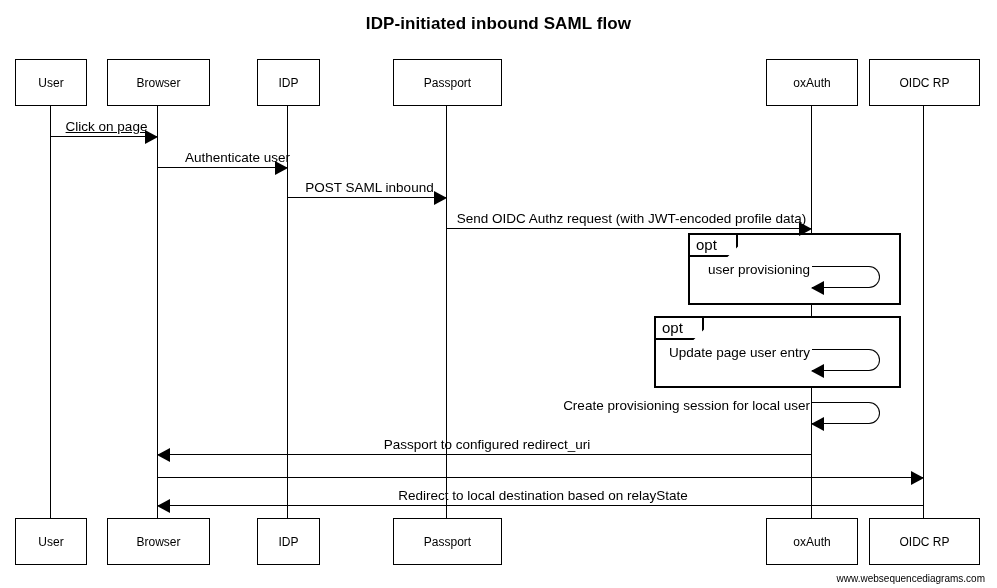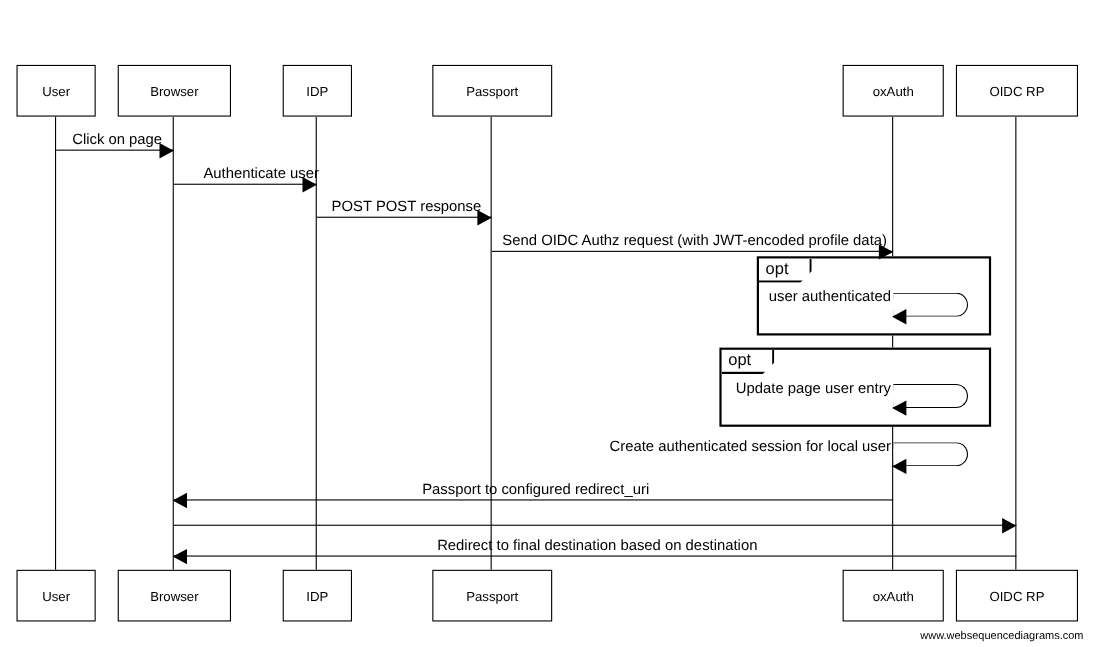--- a/index.html
+++ b/index.html
@@ -44,20 +44,21 @@
            font-size:15px;font-weight:normal;line-height:1;
            display:flex;align-items:center;padding-left:6px;z-index:5;
            clip-path:polygon(0 0,100% 0,100% 52%,78% 100%,0 100%);}
   .fragtag span{position:relative;top:-1px;}
 </style>
 </head>
 <body>
 
 <div id="stage">
 
+  <div class="title">IDP-initiated inbound SAML flow</div>
 
   <div id="lifelines">
       <div class="lifeline" style="left: 50.3px; top: 106px; height: 412px;"></div>
       <div class="lifeline" style="left: 157.3px; top: 106px; height: 412px;"></div>
       <div class="lifeline" style="left: 287.3px; top: 106px; height: 412px;"></div>
       <div class="lifeline" style="left: 446.3px; top: 106px; height: 412px;"></div>
       <div class="lifeline" style="left: 811.3px; top: 106px; height: 412px;"></div>
       <div class="lifeline" style="left: 923.3px; top: 106px; height: 412px;"></div>
     </div>
 
@@ -107,43 +108,43 @@
       </div>
       <div class="frag" style="left: 654px; top: 316px; width: 247px; height: 72px;"></div>
       <div class="fragtag" style="left: 656px; top: 318px; width: 48px; height: 22px;">
         <span>opt</span>
       </div>
     </div>
 
   <div id="msgs">
       <div class="msg" style="left: 51px; top: 136px; width: 107px;"></div>
       <div class="arrowR" style="left: 145px; top: 129.5px;"></div>
-      <div class="mlabel" style="left: 51px; width: 107px; text-align: center; background: transparent; top: 120px;">Click on page</div>
+      <div class="mlabel" style="left: 51px; width: 107px; text-align: center; background: transparent; top: 120px; text-decoration: underline;">Click on page</div>
       <div class="msg" style="left: 158px; top: 167px; width: 130px;"></div>
       <div class="arrowR" style="left: 275px; top: 160.5px;"></div>
       <div class="mlabel" style="left: 158px; width: 130px; text-align: right; background: transparent; top: 151px;">Authenticate user</div>
       <div class="msg" style="left: 288px; top: 197px; width: 159px;"></div>
       <div class="arrowR" style="left: 434px; top: 190.5px;"></div>
-      <div class="mlabel" style="left: 288px; width: 159px; text-align: center; background: transparent; top: 181px;">POST POST response</div>
+      <div class="mlabel" style="left: 288px; width: 159px; text-align: center; background: transparent; top: 181px;">POST SAML inbound</div>
       <div class="msg" style="left: 447px; top: 228px; width: 365px;"></div>
       <div class="arrowR" style="left: 799px; top: 221.5px;"></div>
       <div class="mlabel" style="left: 447px; width: 365px; text-align: center; background: transparent; top: 212px;">Send OIDC Authz request (with JWT-encoded profile data)</div>
       <div class="selfloop" style="left: 812px; top: 266px; width: 68px; height: 22px;"></div>
       <div class="arrowL" style="left: 811px; top: 281px;"></div>
-      <div class="mlabel" style="left: 0px; top: 263px; width: 808px; text-align: right; background: transparent;">user authenticated</div>
+      <div class="mlabel" style="left: 0px; top: 263px; width: 808px; text-align: right; background: transparent;">user provisioning</div>
       <div class="selfloop" style="left: 812px; top: 349px; width: 68px; height: 22px;"></div>
       <div class="arrowL" style="left: 811px; top: 364px;"></div>
       <div class="mlabel" style="left: 0px; top: 346px; width: 808px; text-align: right; background: transparent;">Update page user entry</div>
       <div class="selfloop" style="left: 812px; top: 402px; width: 68px; height: 22px;"></div>
       <div class="arrowL" style="left: 811px; top: 417px;"></div>
-      <div class="mlabel" style="left: 0px; top: 399px; width: 808px; text-align: right; background: transparent;">Create authenticated session for local user</div>
+      <div class="mlabel" style="left: 0px; top: 399px; width: 808px; text-align: right; background: transparent;">Create provisioning session for local user</div>
       <div class="msg" style="left: 158px; top: 454px; width: 654px;"></div>
       <div class="arrowL" style="left: 157px; top: 447.5px;"></div>
       <div class="mlabel" style="left: 158px; width: 654px; text-align: center; background: transparent; top: 438px;">Passport to configured redirect_uri</div>
       <div class="msg" style="left: 158px; top: 477px; width: 766px;"></div>
       <div class="arrowR" style="left: 911px; top: 470.5px;"></div>
       <div class="msg" style="left: 158px; top: 505px; width: 766px;"></div>
       <div class="arrowL" style="left: 157px; top: 498.5px;"></div>
-      <div class="mlabel" style="left: 158px; width: 766px; text-align: center; background: transparent; top: 489px;">Redirect to final destination based on destination</div>
+      <div class="mlabel" style="left: 158px; width: 766px; text-align: center; background: transparent; top: 489px;">Redirect to local destination based on relayState</div>
     </div>
 
   <div class="footer">www.websequencediagrams.com</div>
 </div>
 
 </body></html>

